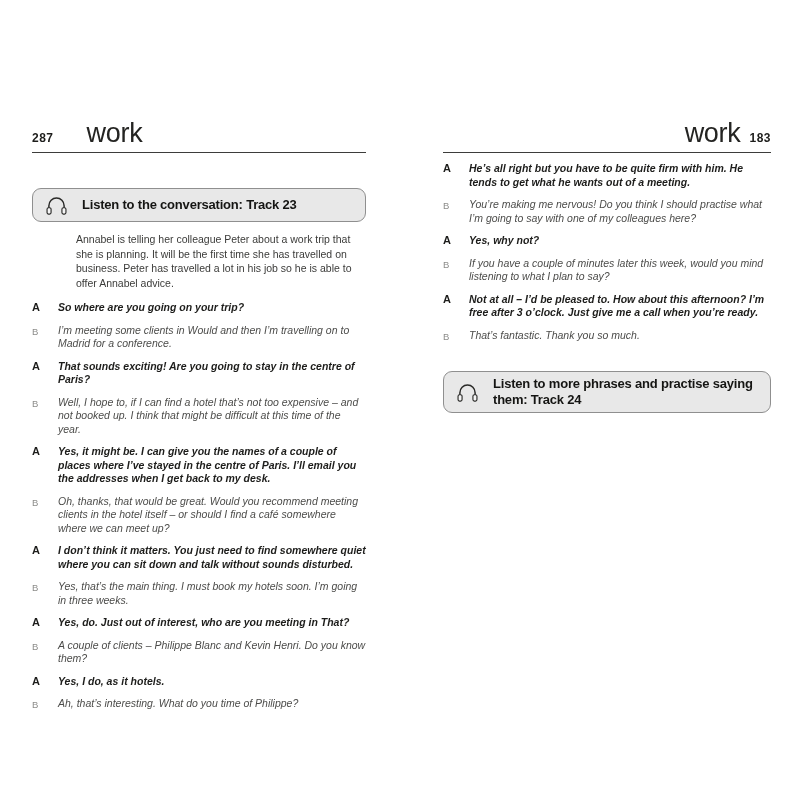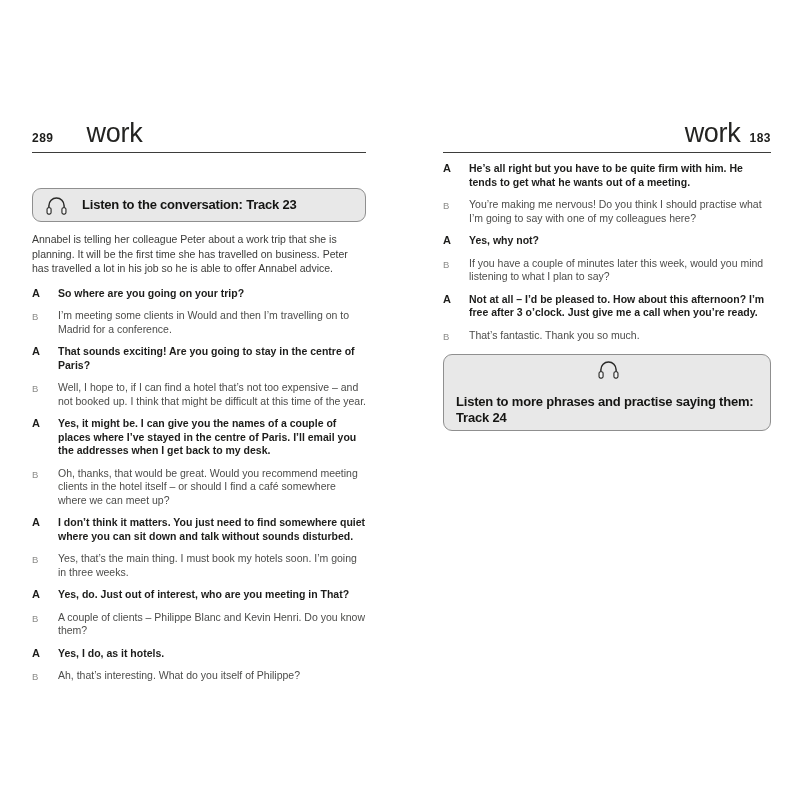--- a/index.html
+++ b/index.html
@@ -70,20 +70,21 @@
     line-height: 16px;
     letter-spacing: -0.2px;
   }
 
   
   .intro {
     margin-top: 10px;
     font-size: 10.5px;
     line-height: 14.5px;
     color: #3b3b39;
+    margin-left: 44px;
   }
 
   
   .dialogue { margin-top: 11px; }
   .page-right .dialogue { margin-top: 9px; }
   .d-row {
     display: flex;
     margin-bottom: 9px;
     align-items: flex-start;
   }
@@ -98,35 +99,36 @@
   }
   .spk-b {
     font-size: 9.5px;
     color: #8c8c8a;
     padding-top: 1px;
   }
   .d-text {
     flex: 1 1 auto;
     font-size: 10.5px;
     line-height: 13.5px;
+    font-style: italic;
   }
   .txt-a { font-weight: bold; color: #1d1d1b; }
   .txt-b { font-weight: normal; color: #4c4c4a; }
 
-  .page-right .listen-box { margin-top: 11px; flex-direction: column; }
+  .page-right .listen-box { margin-top: 28px; }
 </style>
 </head>
 <body>
 
 <div class="spread">
 
   <div class="page page-left">
 
     <div class="page-header">
-      <span class="page-num">289</span>
+      <span class="page-num">287</span>
       <span class="page-title">work</span>
     </div>
 
     <div class="listen-box">
       <svg class="hp-icon" viewBox="0 0 26 24" width="23" height="21" aria-hidden="true">
         <path d="M4.3 17 V12.2 a8.7 8.7 0 0 1 17.4 0 V17" fill="none" stroke="#2a2a28" stroke-width="1.7"></path>
         <rect x="2.2" y="14.6" width="4.6" height="7.2" rx="1.7" fill="#f5f5f5" stroke="#2a2a28" stroke-width="1.3"></rect>
         <rect x="19.2" y="14.6" width="4.6" height="7.2" rx="1.7" fill="#f5f5f5" stroke="#2a2a28" stroke-width="1.3"></rect>
       </svg>
       <span class="listen-label">Listen to the conversation: Track 23</span>
@@ -174,21 +176,21 @@
         <div class="d-row">
           <span class="spk spk-b">B</span>
           <span class="d-text txt-b">A couple of clients – Philippe Blanc and Kevin Henri. Do you know them?</span>
         </div>
         <div class="d-row">
           <span class="spk spk-a">A</span>
           <span class="d-text txt-a">Yes, I do, as it hotels.</span>
         </div>
         <div class="d-row">
           <span class="spk spk-b">B</span>
-          <span class="d-text txt-b">Ah, that’s interesting. What do you itself of Philippe?</span>
+          <span class="d-text txt-b">Ah, that’s interesting. What do you time of Philippe?</span>
         </div>
       </div>
   </div>
 
   <div class="page page-right">
 
     <div class="page-header right">
       <span class="page-title">work</span>
       <span class="page-num">183</span>
     </div>

